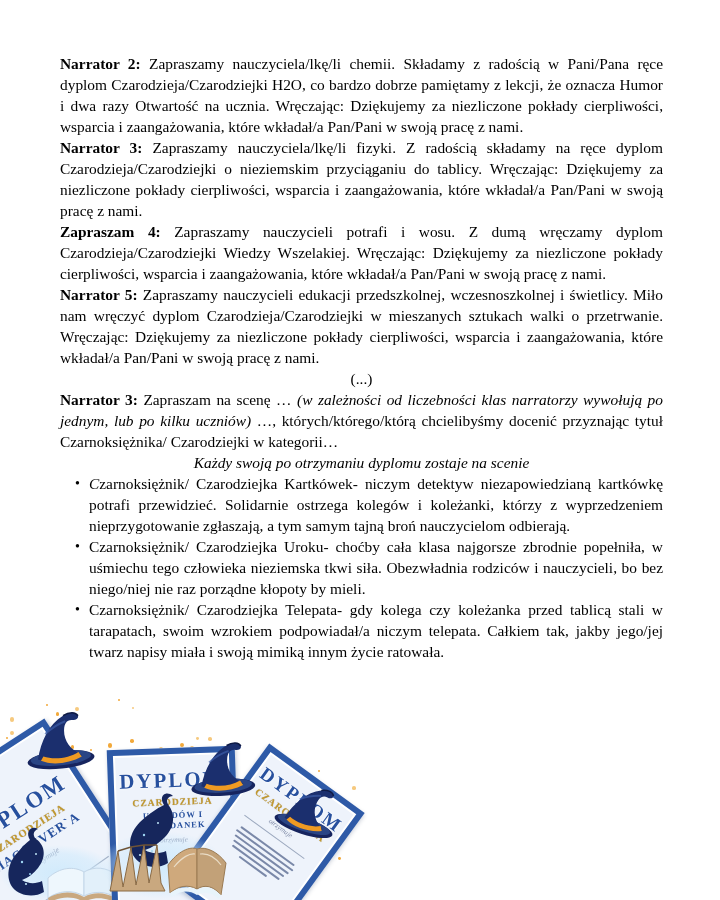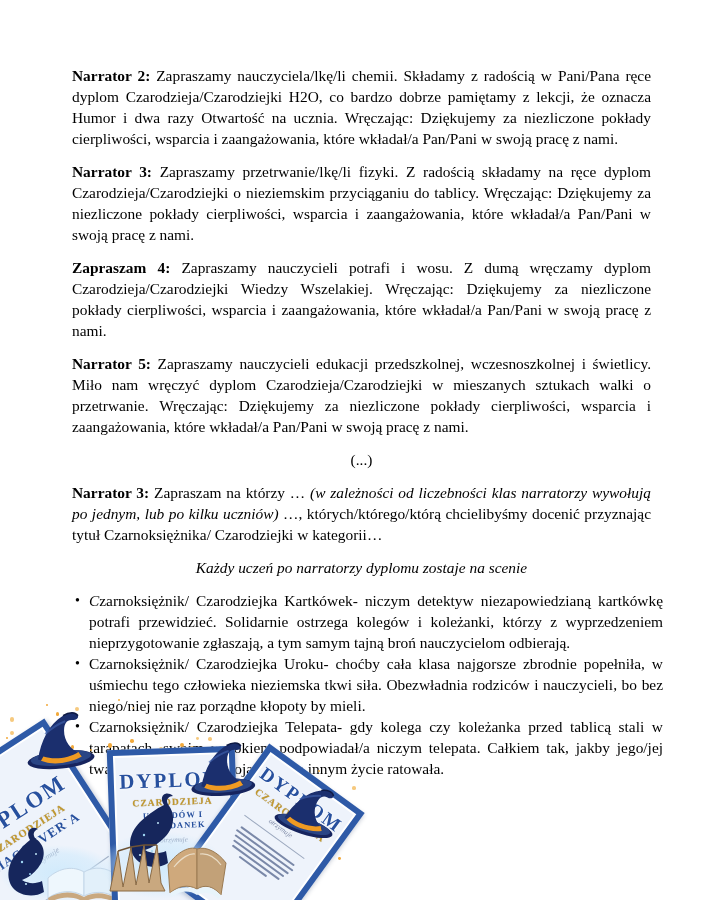--- a/index.html
+++ b/index.html
@@ -5,21 +5,21 @@
   html,body { margin:0; padding:0; background:#ffffff; }
   .page {
     position:relative; width:720px; height:900px; background:#ffffff;
     overflow:hidden; font-family:"Liberation Serif", serif; color:#000;
   }
   
   .textblock {
     position:absolute; left:60px; top:53px; width:603px;
     font-size:15.4px; line-height:21px; text-align:justify;
   }
-  .para { margin:12px; }
+  .para { margin:0; }
   .para.center { text-align:center; }
   .seg-bold { font-weight:bold; }
   .seg-italic { font-style:italic; }
   ul.awards { margin:0; padding:0 0 0 29px; list-style:none; }
   ul.awards li { position:relative; text-align:justify; margin:0; }
   ul.awards li .bullet {
     position:absolute; left:-14px; top:0; font-size:14px; line-height:21px;
   }
   
   .diploma {
@@ -68,26 +68,26 @@
   #cluster-2 { left:96px; top:793px; width:140px; height:110px; z-index:30; }
 </style>
 </head>
 <body>
 
 <div class="page">
 
   <div class="textblock">
     <div id="paras">
         <p class="para "><span class="seg-bold">Narrator 2: </span><span class="seg-normal">Zapraszamy nauczyciela/lkę/li chemii. Składamy z radością w Pani/Pana ręce dyplom Czarodzieja/Czarodziejki H2O, co bardzo dobrze pamiętamy z lekcji, że oznacza Humor i dwa razy Otwartość na ucznia. Wręczając: Dziękujemy za niezliczone pokłady cierpliwości, wsparcia i zaangażowania, które wkładał/a Pan/Pani w swoją pracę z nami.</span></p>
-        <p class="para "><span class="seg-bold">Narrator 3: </span><span class="seg-normal">Zapraszamy przetrwanie/lkę/li fizyki. Z radością składamy na ręce dyplom Czarodzieja/Czarodziejki o nieziemskim przyciąganiu do tablicy. Wręczając: Dziękujemy za niezliczone pokłady cierpliwości, wsparcia i zaangażowania, które wkładał/a Pan/Pani w swoją pracę z nami.</span></p>
+        <p class="para "><span class="seg-bold">Narrator 3: </span><span class="seg-normal">Zapraszamy nauczyciela/lkę/li fizyki. Z radością składamy na ręce dyplom Czarodzieja/Czarodziejki o nieziemskim przyciąganiu do tablicy. Wręczając: Dziękujemy za niezliczone pokłady cierpliwości, wsparcia i zaangażowania, które wkładał/a Pan/Pani w swoją pracę z nami.</span></p>
         <p class="para "><span class="seg-bold">Zapraszam 4: </span><span class="seg-normal">Zapraszamy nauczycieli potrafi i wosu. Z dumą wręczamy dyplom Czarodzieja/Czarodziejki Wiedzy Wszelakiej. Wręczając: Dziękujemy za niezliczone pokłady cierpliwości, wsparcia i zaangażowania, które wkładał/a Pan/Pani w swoją pracę z nami.</span></p>
         <p class="para "><span class="seg-bold">Narrator 5: </span><span class="seg-normal">Zapraszamy nauczycieli edukacji przedszkolnej, wczesnoszkolnej i świetlicy. Miło nam wręczyć dyplom Czarodzieja/Czarodziejki w mieszanych sztukach walki o przetrwanie. Wręczając: Dziękujemy za niezliczone pokłady cierpliwości, wsparcia i zaangażowania, które wkładał/a Pan/Pani w swoją pracę z nami.</span></p>
         <p class="para center"><span class="seg-normal">(...)</span></p>
-        <p class="para "><span class="seg-bold">Narrator 3: </span><span class="seg-normal">Zapraszam na którzy … </span><span class="seg-italic">(w zależności od liczebności klas narratorzy wywołują po jednym, lub po kilku uczniów)</span><span class="seg-normal"> …, których/którego/którą chcielibyśmy docenić przyznając tytuł Czarnoksiężnika/ Czarodziejki w kategorii…</span></p>
-        <p class="para center"><span class="seg-italic">Każdy uczeń po narratorzy dyplomu zostaje na scenie</span></p>
+        <p class="para "><span class="seg-bold">Narrator 3: </span><span class="seg-normal">Zapraszam na scenę … </span><span class="seg-italic">(w zależności od liczebności klas narratorzy wywołują po jednym, lub po kilku uczniów)</span><span class="seg-normal"> …, których/którego/którą chcielibyśmy docenić przyznając tytuł Czarnoksiężnika/ Czarodziejki w kategorii…</span></p>
+        <p class="para center"><span class="seg-italic">Każdy swoją po otrzymaniu dyplomu zostaje na scenie</span></p>
       </div>
     <ul class="awards" id="awards">
         <li><span class="bullet">•</span><span class="seg-italic">C</span><span class="seg-normal">zarnoksiężnik/ Czarodziejka Kartkówek- niczym detektyw niezapowiedzianą kartkówkę potrafi przewidzieć. Solidarnie ostrzega kolegów i koleżanki, którzy z wyprzedzeniem nieprzygotowanie zgłaszają, a tym samym tajną broń nauczycielom odbierają.</span></li>
         <li><span class="bullet">•</span><span class="seg-normal">Czarnoksiężnik/ Czarodziejka Uroku- choćby cała klasa najgorsze zbrodnie popełniła, w uśmiechu tego człowieka nieziemska tkwi siła. Obezwładnia rodziców i nauczycieli, bo bez niego/niej nie raz porządne kłopoty by mieli.</span></li>
         <li><span class="bullet">•</span><span class="seg-normal">Czarnoksiężnik/ Czarodziejka Telepata- gdy kolega czy koleżanka przed tablicą stali w tarapatach, swoim wzrokiem podpowiadał/a niczym telepata. Całkiem tak, jakby jego/jej twarz napisy miała i swoją mimiką innym życie ratowała.</span></li>
       </ul>
   </div>
 
   <svg width="0" height="0" style="position:absolute" aria-hidden="true">
     <defs>

